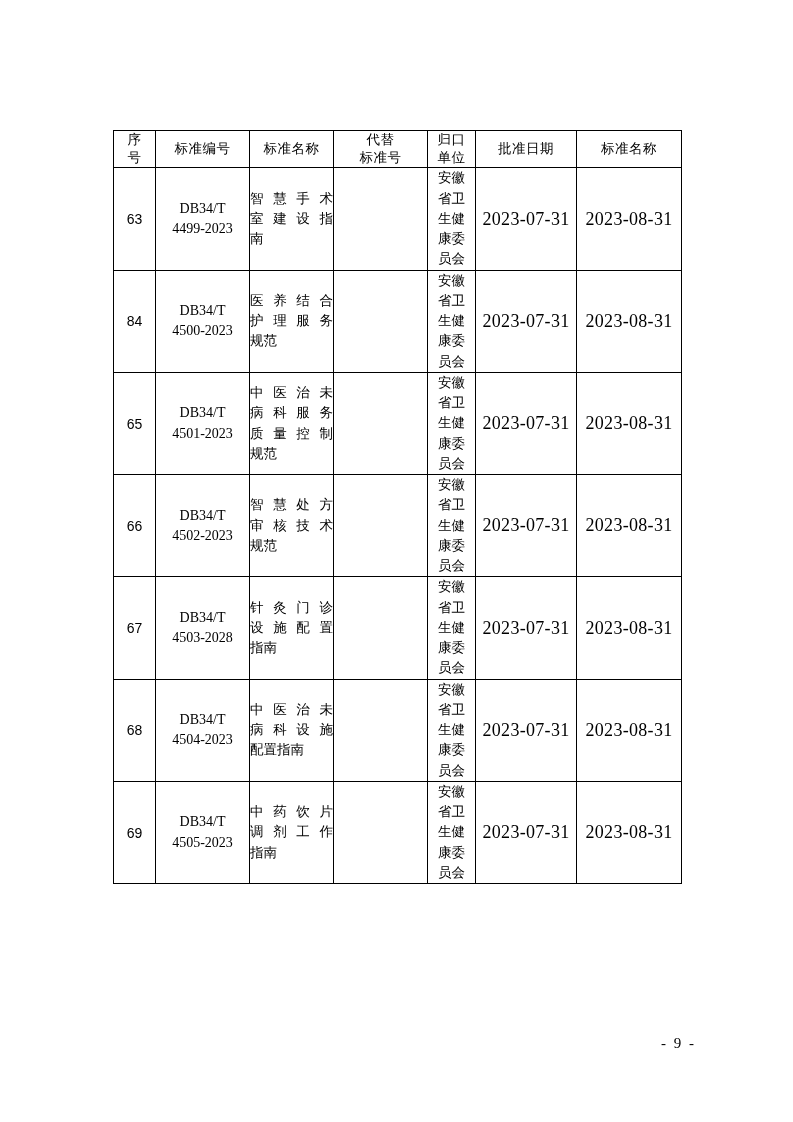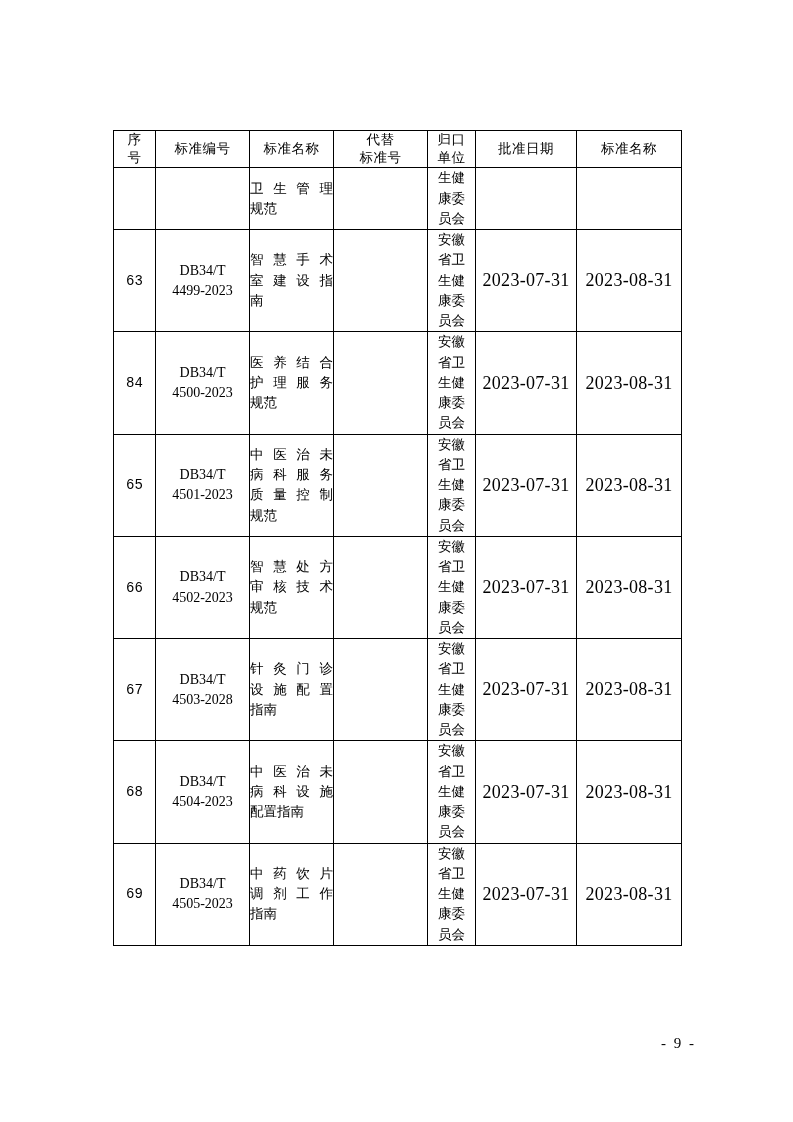--- a/index.html
+++ b/index.html
@@ -52,21 +52,21 @@
     font-size: 13.5px;
     line-height: 1.35;
     padding: 6px 2px;
     letter-spacing: 0.5px;
   }
   .hdr-two-line {
     display: block;
   }
   td.seq {
     font-size: 14px;
-    font-family: Liberation Mono, monospace;
+    font-family: Liberation Sans, sans-serif;
   }
   td.code {
     font-size: 14px;
     text-align: left;
     padding-left: 10px;
     line-height: 1.45;
   }
   td.code span { display: block; }
   td.name {
     font-size: 13.5px;
@@ -151,39 +151,20 @@
           <td>
             <span class="hdr-two-line">批准日期</span>
           </td>
           <td>
             <span class="hdr-two-line">标准名称</span>
           </td>
         </tr>
       </thead>
       <tbody>
 
-        <tr>
-          <td class="seq"></td>
-          <td class="code">
-            <span></span>
-            <span></span>
-          </td>
-          <td class="name">
-            <span>卫生管理</span>
-            <span class="last">规范</span>
-          </td>
-          <td class="repl"></td>
-          <td class="org">
-            <span>生健</span>
-            <span>康委</span>
-            <span>员会</span>
-          </td>
-          <td class="date"></td>
-          <td class="date"></td>
-        </tr>
 
         <tr>
           <td class="seq">63</td>
           <td class="code">
             <span>DB34/T</span>
             <span>4499-2023</span>
           </td>
           <td class="name">
             <span>智慧手术</span>
             <span>室建设指</span>

